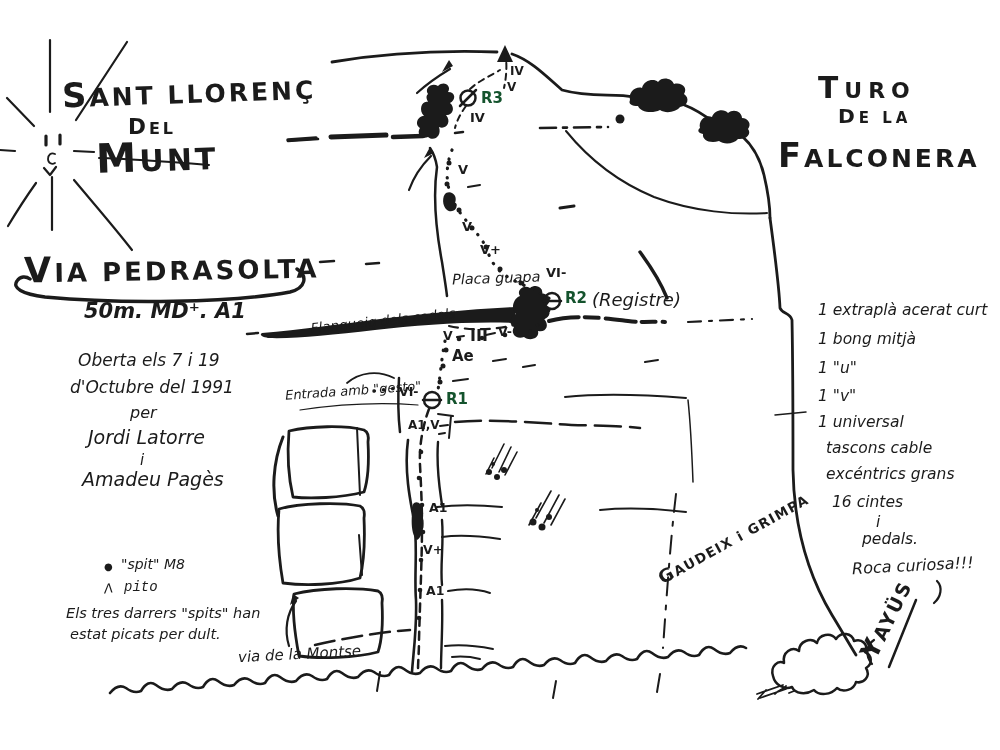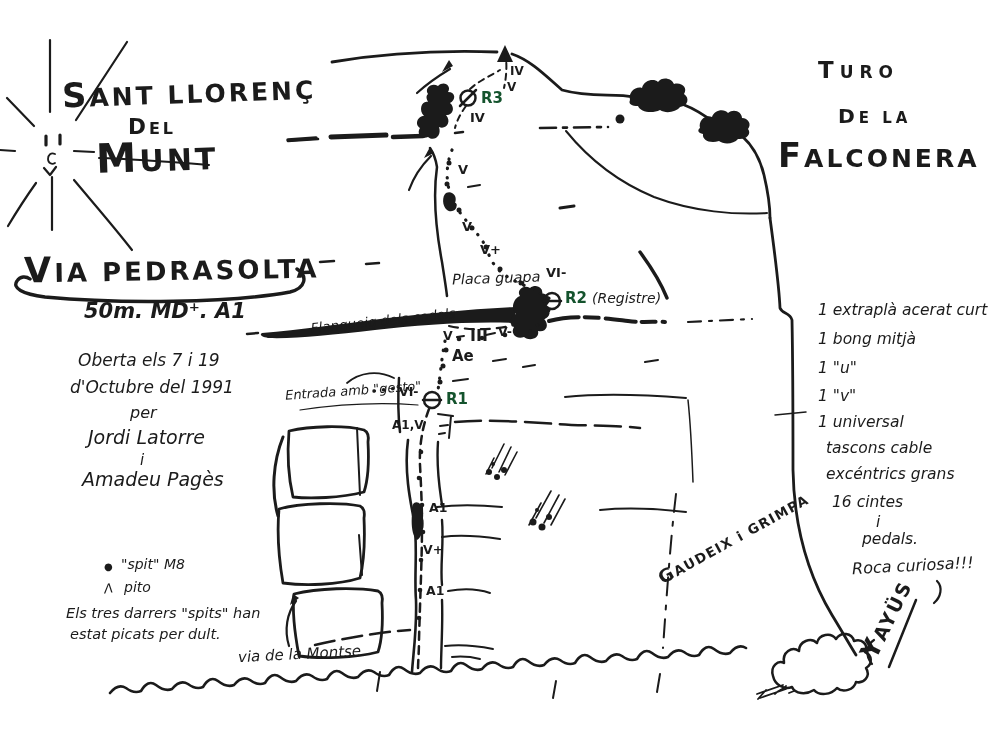--- a/index.html
+++ b/index.html
@@ -207,27 +207,27 @@
   <span class="lbl hand" style="left:78px;top:352px;font-size:17px;">Oberta els 7 i 19</span>
   <span class="lbl hand" style="left:70px;top:379px;font-size:17px;">d'Octubre del 1991</span>
   <span class="lbl hand" style="left:130px;top:405px;font-size:16px;">per</span>
   <span class="lbl hand" style="left:88px;top:428px;font-size:19px;">Jordi Latorre</span>
   <span class="lbl hand" style="left:140px;top:453px;font-size:15px;">i</span>
   <span class="lbl hand" style="left:82px;top:470px;font-size:19px;">Amadeu Pagès</span>
 
   <span class="lbl" style="left:104px;top:562px;font-size:10px;">●</span>
   <span class="lbl hand" style="left:121px;top:557px;font-size:14px;">"spit" M8</span>
   <span class="lbl hand" style="left:104px;top:582px;font-size:13px;transform:rotate(-8deg);">Λ</span>
-  <span class="lbl hand" style="left:124px;top:580px;font-size:14px;">pito</span>
+  <span class="lbl hand" style="left:124px;top:580px;font-size:14px;font-family:Liberation Mono, monospace;">pito</span>
   <span class="lbl hand" style="left:66px;top:606px;font-size:14.5px;">Els tres darrers "spits" han</span>
   <span class="lbl hand" style="left:70px;top:627px;font-size:14.5px;">estat picats per dult.</span>
 
   <span class="lbl hand" style="left:238px;top:647px;font-size:15px;transform:rotate(-3deg);">via de la Montse</span>
 
-  <span class="lbl caps" style="left:818px;top:58px;font-size:17px;letter-spacing:6px;text-align:center;">TURO</span>
+  <span class="lbl caps" style="left:818px;top:72px;font-size:22px;letter-spacing:6px;text-align:center;">TURO</span>
   <span class="lbl caps" style="left:838px;top:106px;font-size:15px;letter-spacing:4px;">DE LA</span>
   <span class="lbl caps" style="left:778px;top:138px;font-size:25px;">FALCONERA</span>
 
   <span class="lbl hand" style="left:818px;top:302px;font-size:15.5px;">1 extraplà acerat curt</span>
   <span class="lbl hand" style="left:818px;top:331px;font-size:15.5px;">1 bong mitjà</span>
   <span class="lbl hand" style="left:818px;top:360px;font-size:15.5px;">1 "u"</span>
   <span class="lbl hand" style="left:818px;top:388px;font-size:15.5px;">1 "v"</span>
   <span class="lbl hand" style="left:818px;top:414px;font-size:15.5px;">1 universal</span>
   <span class="lbl hand" style="left:826px;top:440px;font-size:15.5px;">tascons cable</span>
   <span class="lbl hand" style="left:826px;top:466px;font-size:15.5px;">excéntrics grans</span>
@@ -235,36 +235,36 @@
   <span class="lbl hand" style="left:876px;top:514px;font-size:15.5px;">i</span>
   <span class="lbl hand" style="left:862px;top:531px;font-size:15.5px;">pedals.</span>
   <span class="lbl hand" style="left:852px;top:558px;font-size:16px;transform:rotate(-3deg);">Roca curiosa!!!</span>
 
   <span class="lbl caps" style="left:664px;top:568px;font-size:13.5px;letter-spacing:1.5px;transform:rotate(-29deg);transform-origin:left bottom;">GAUDEIX i GRIMPA</span>
   <span class="lbl caps" style="left:880px;top:636px;font-size:19px;letter-spacing:2px;transform:rotate(-64deg);transform-origin:left bottom;">YAYÜS</span>
 
   <span class="lbl hand" style="left:452px;top:271px;font-size:14.5px;transform:rotate(-2deg);">Placa guapa</span>
   <span class="lbl hand" style="left:310px;top:321px;font-size:13.5px;transform:rotate(-6deg);transform-origin:left top;">Flanqueig dels codols</span>
   <span class="lbl hand" style="left:285px;top:384px;font-size:13px;transform:rotate(-4deg);">Entrada amb "gesto"</span>
-  <span class="lbl hand" style="left:592px;top:291px;font-size:14px;">(Registre)</span>
+  <span class="lbl hand" style="left:592px;top:291px;font-size:18px;">(Registre)</span>
 
   <span class="belay" style="left:481px;top:89px;">R3</span>
   <span class="belay" style="left:565px;top:289px;">R2</span>
   <span class="belay" style="left:446px;top:390px;">R1</span>
 
   <span class="g" style="left:510px;top:64px;font-size:12px;">IV</span>
   <span class="g" style="left:507px;top:80px;font-size:12px;">V</span>
   <span class="g" style="left:470px;top:110px;">IV</span>
   <span class="g" style="left:458px;top:162px;">V</span>
   <span class="g" style="left:462px;top:219px;">V</span>
   <span class="g" style="left:480px;top:242px;">V+</span>
   <span class="g" style="left:546px;top:265px;">VI-</span>
   <span class="g" style="left:443px;top:328px;font-size:12.5px;">V</span>
   <span class="g" style="left:470px;top:326px;font-size:16px;">III</span>
   <span class="g" style="left:498px;top:324px;font-size:12.5px;">V-</span>
   <span class="g" style="left:452px;top:347px;font-size:15px;text-align:center;">Ae</span>
   <span class="g" style="left:399px;top:384px;font-size:12.5px;">VI-</span>
-  <span class="g" style="left:392px;top:418px;font-size:12px;text-align:center;">A1,V</span>
+  <span class="g" style="left:408px;top:418px;font-size:12px;text-align:center;">A1,V</span>
   <span class="g" style="left:429px;top:500px;font-size:12.5px;">A1</span>
   <span class="g" style="left:423px;top:542px;font-size:12.5px;">V+</span>
   <span class="g" style="left:426px;top:583px;font-size:12.5px;">A1</span>
 
 </div>
 
 </body></html>

